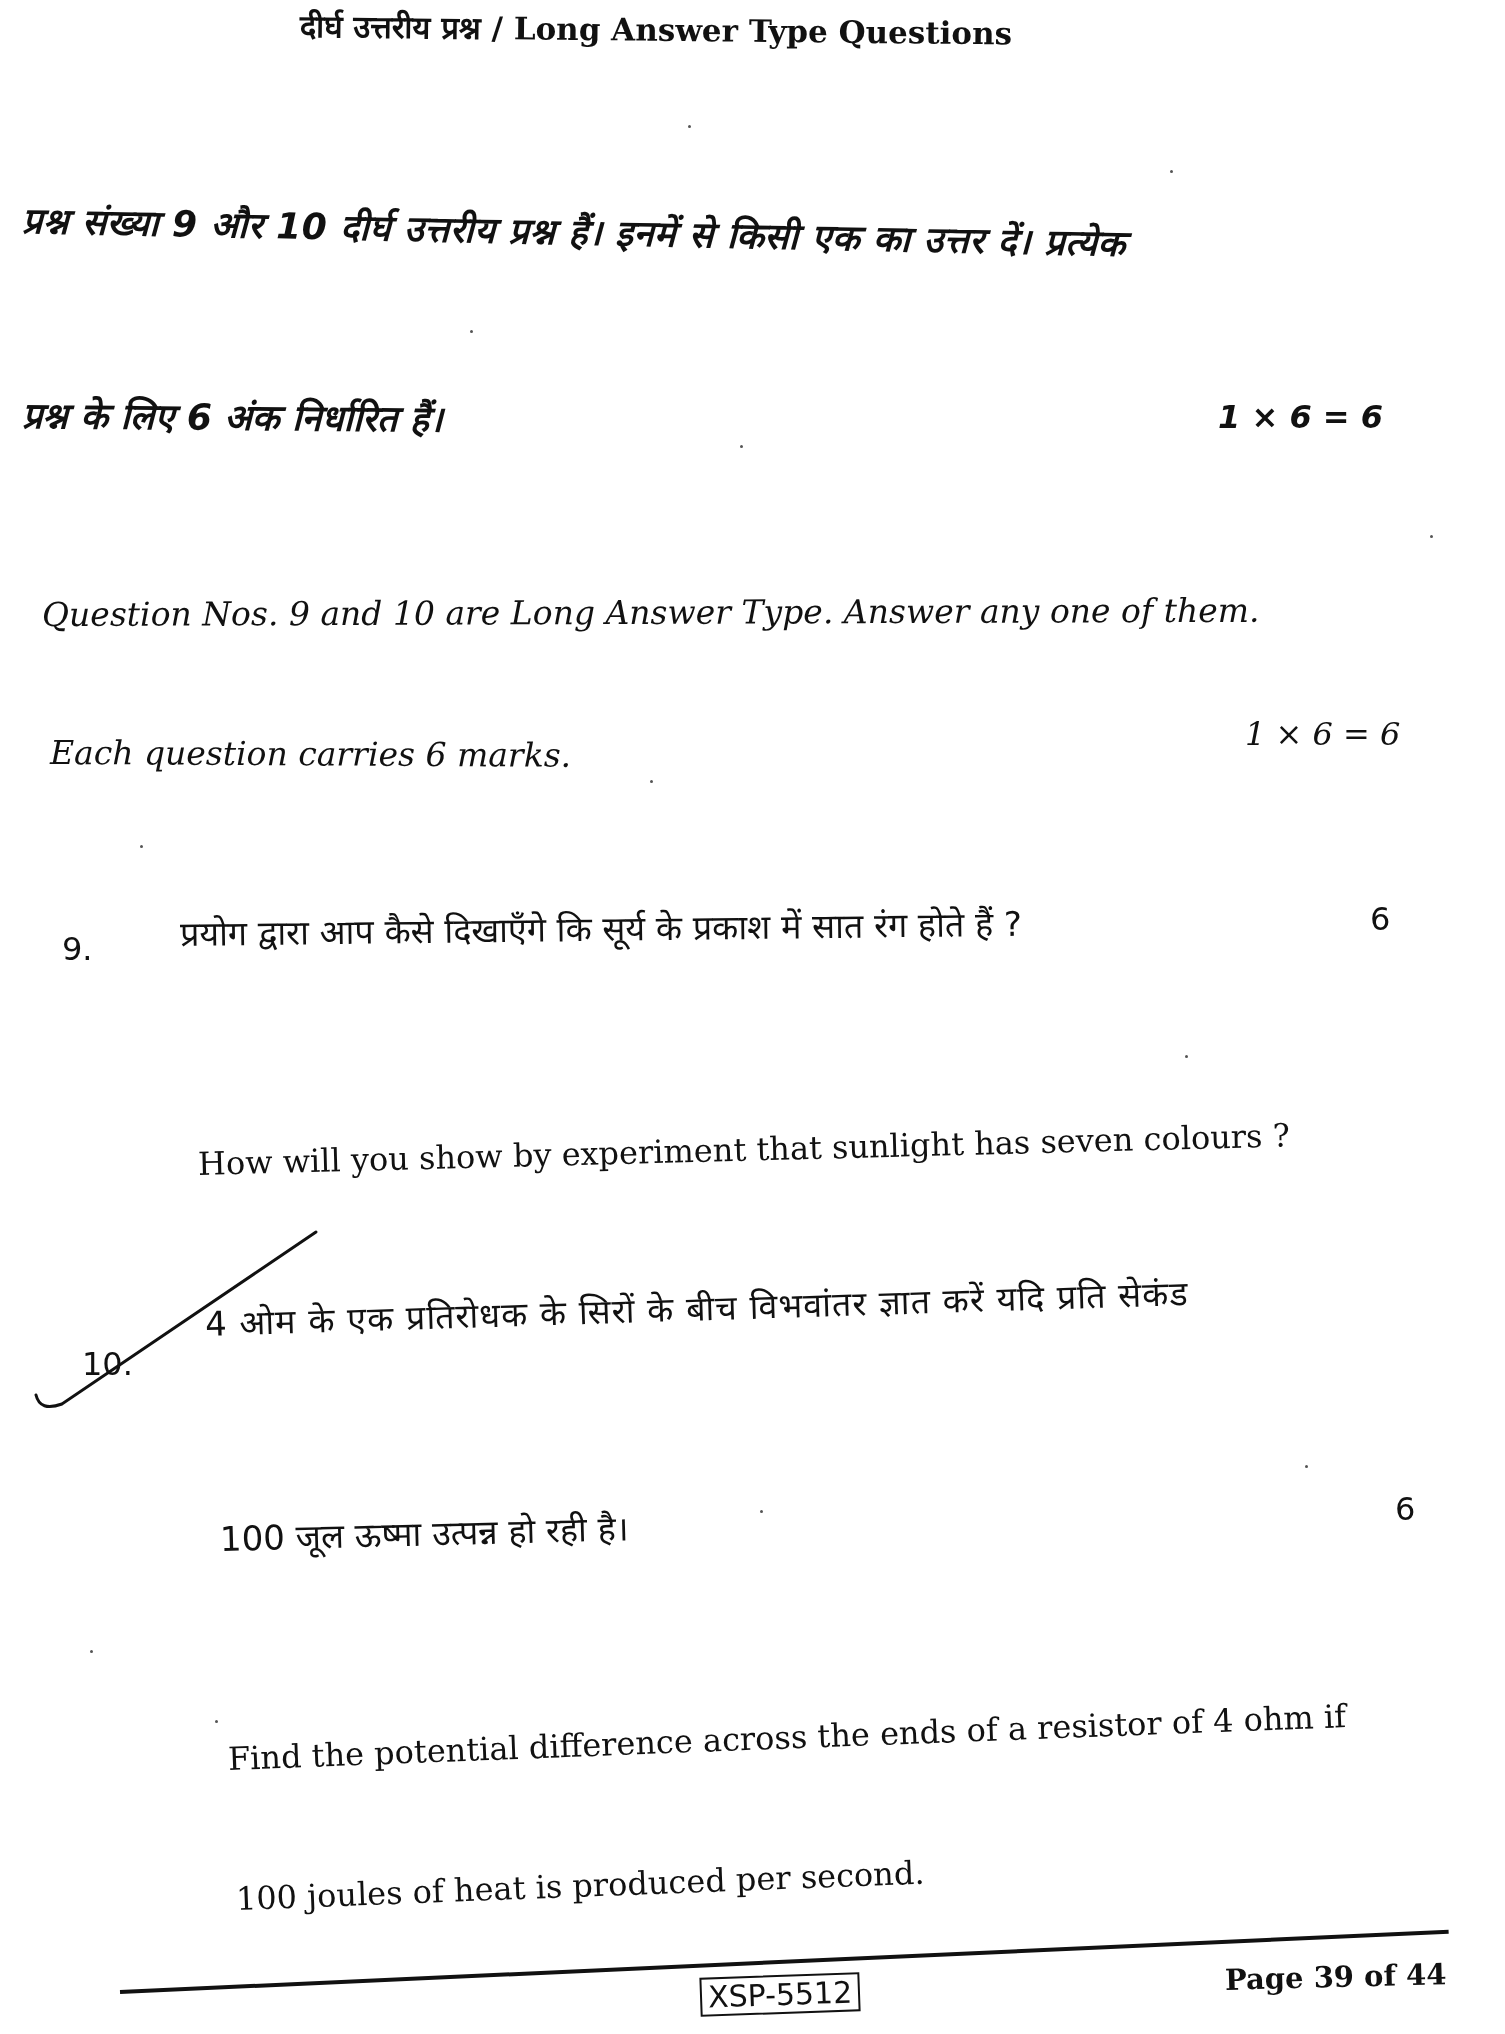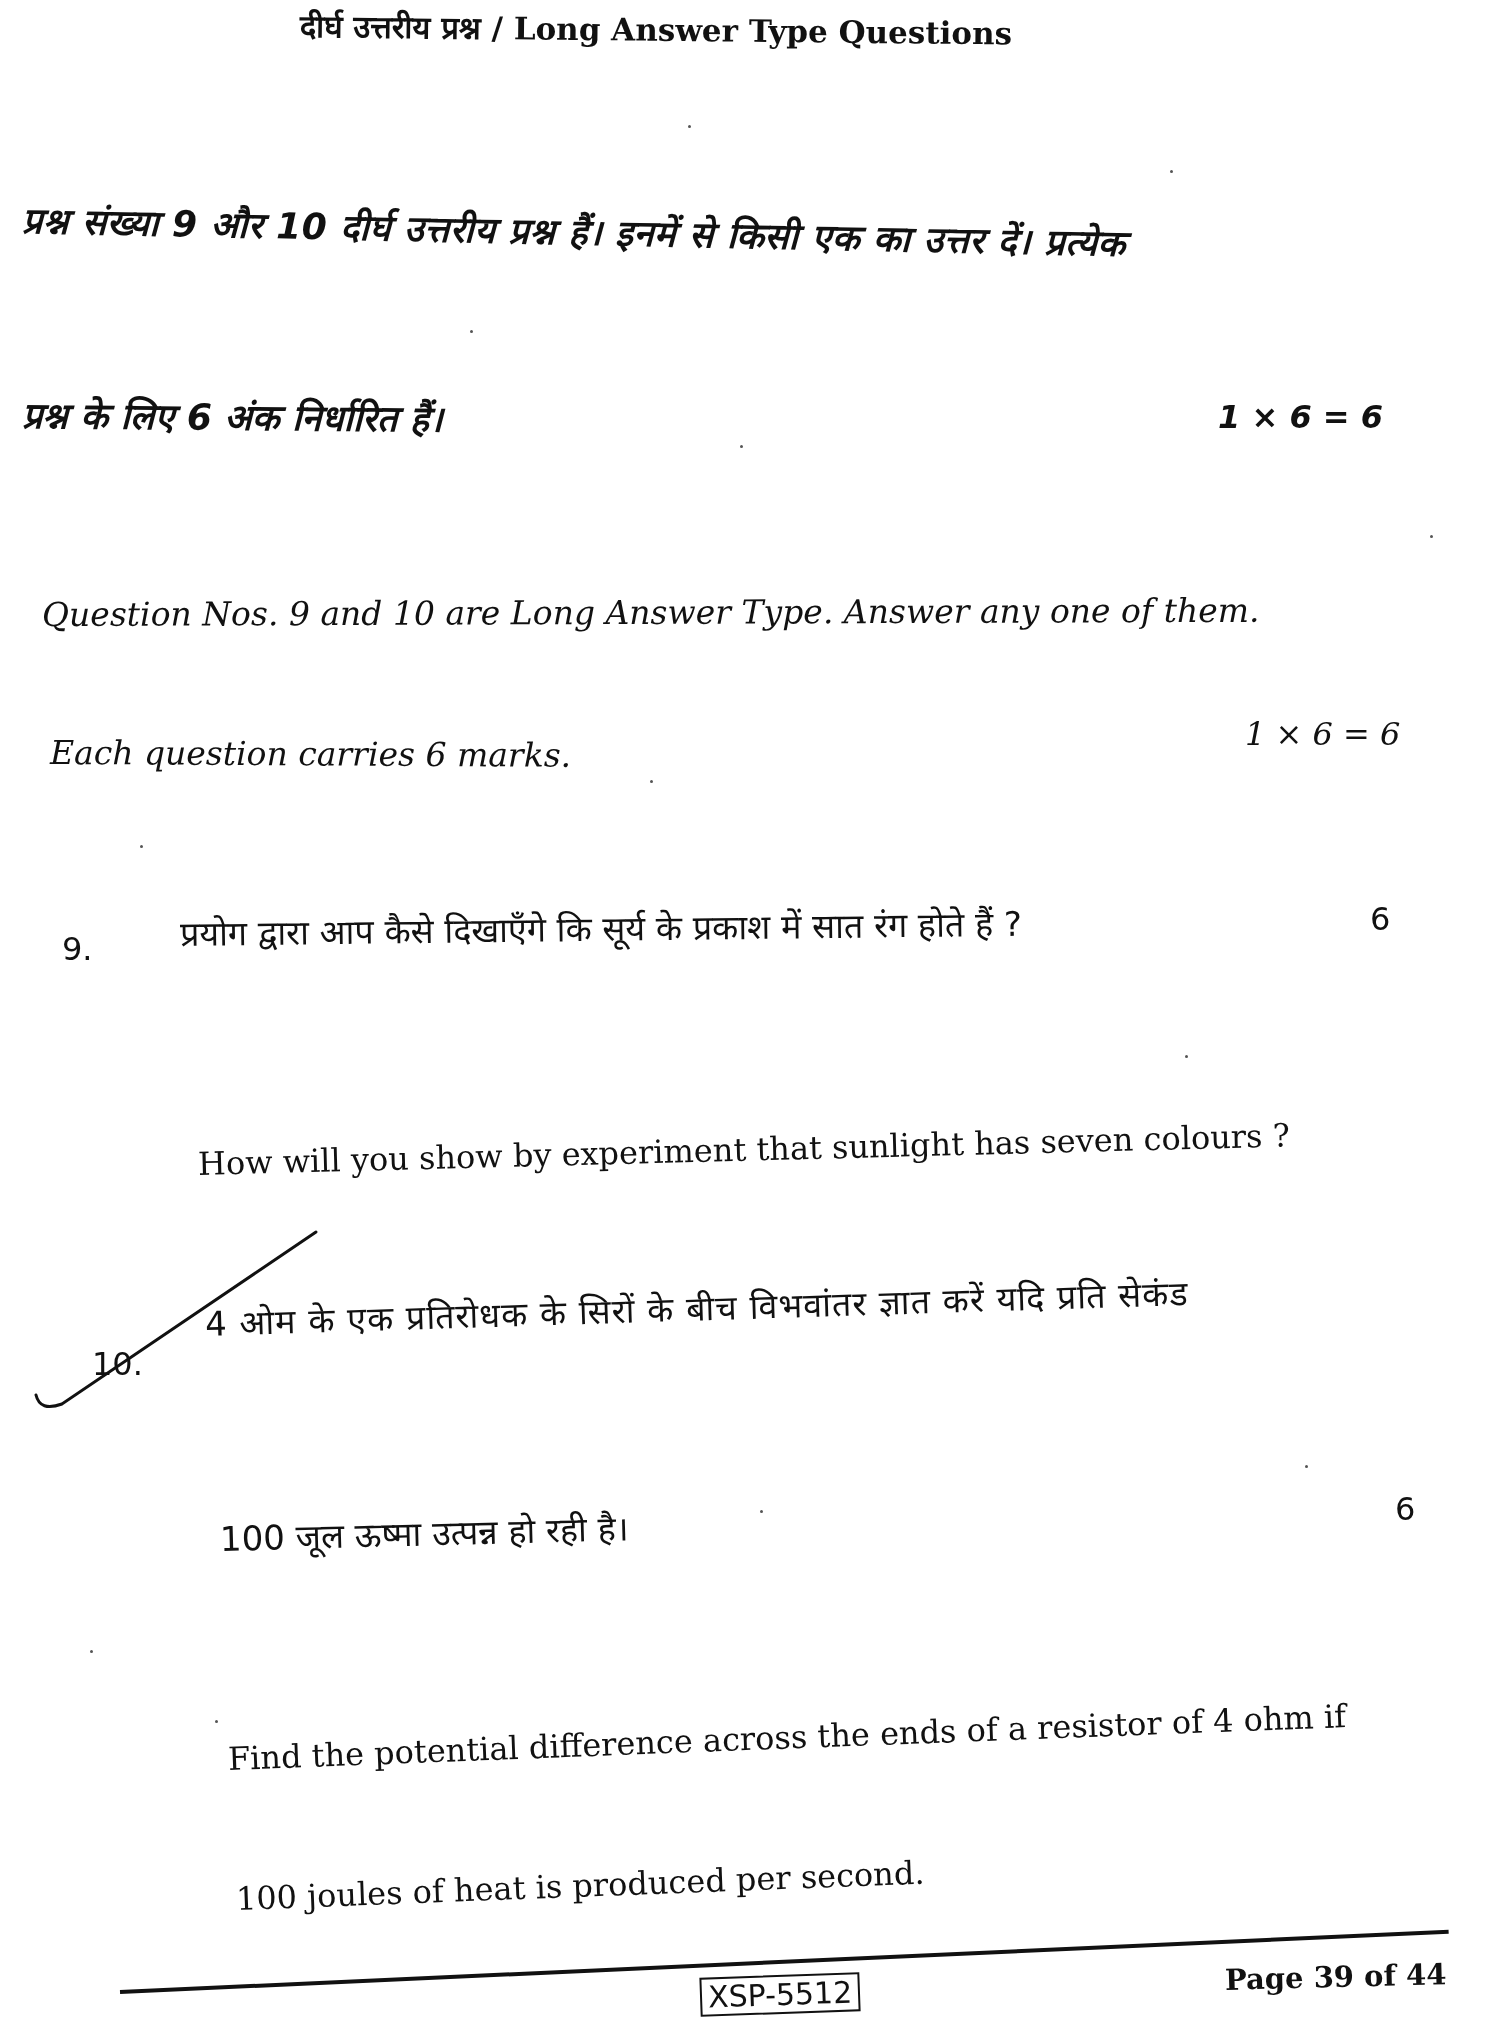--- a/index.html
+++ b/index.html
@@ -57,21 +57,21 @@
       font-style: italic;
       font-size: 32px;
       left: 1245px; top: 715px;
     }
 
     .q-num {
       font-family: "DejaVu Sans", sans-serif;
       font-size: 32px;
     }
     .q9-num { left: 62px; top: 930px; }
-    .q10-num { left: 92px; top: 1345px; }
+    .q10-num { left: 82px; top: 1345px; }
 
     .q-hindi {
       font-family: "DejaVu Sans", sans-serif;
       font-size: 34px;
       transform-origin: left center;
     }
     .q9-hindi { left: 180px; top: 910px; transform: rotate(-0.7deg); }
     .q10-hindi1 { left: 205px; top: 1300px; transform: rotate(-1.8deg); letter-spacing: 1px; }
     .q10-hindi2 { left: 220px; top: 1515px; transform: rotate(-1.5deg); }
 

